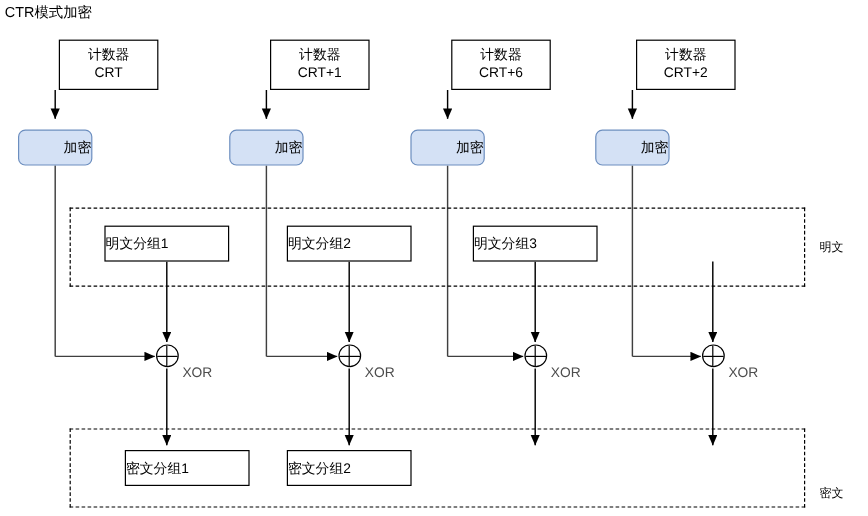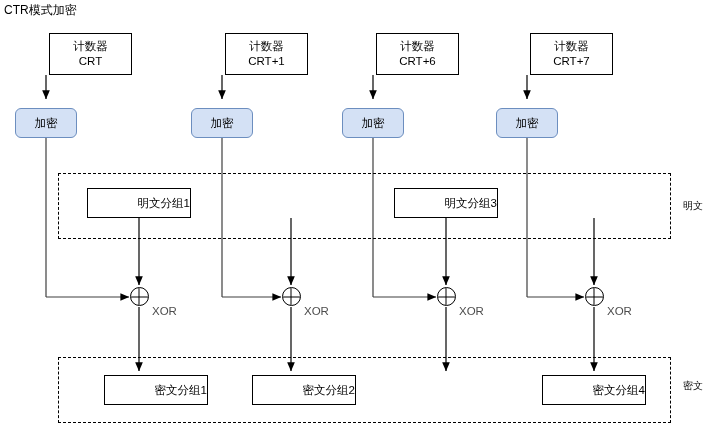--- a/index.html
+++ b/index.html
@@ -46,34 +46,34 @@
   .enc-box {
     position: absolute;
     width: 62px;
     height: 30px;
     border: 1.3px solid #6c8ebf;
     background: #d4e1f5;
     border-radius: 6px;
     box-sizing: border-box;
     display: flex;
     align-items: center;
-    justify-content: center;
+    justify-content: flex-end;
     font-size: 11.5px;
     color: #000000;
   }
   .plain-box, .cipher-box {
     position: absolute;
     width: 104px;
     height: 30px;
     border: 1.2px solid #000000;
     background: #ffffff;
     box-sizing: border-box;
     display: flex;
     align-items: center;
-    justify-content: flex-end;
+    justify-content: flex-start;
     font-size: 11.5px;
     color: #000000;
   }
   .dashed-group {
     position: absolute;
     border: 1.3px dashed #000000;
     background: transparent;
     box-sizing: border-box;
   }
   .group-label {
@@ -181,21 +181,21 @@
   <div class="counter-box" style="left:181px; top:33px;">
     <span>计数器</span>
     <span>CRT+1</span>
   </div>
   <div class="counter-box" style="left:332px; top:33px;">
     <span>计数器</span>
     <span>CRT+6</span>
   </div>
   <div class="counter-box" style="left:486px; top:33px;">
     <span>计数器</span>
-    <span>CRT+7</span>
+    <span>CRT+2</span>
   </div>
 
   <div class="enc-box" style="left:15px; top:108px;">
     <span>加密</span>
   </div>
   <div class="enc-box" style="left:191px; top:108px;">
     <span>加密</span>
   </div>
   <div class="enc-box" style="left:342px; top:108px;">
     <span>加密</span>
@@ -203,42 +203,42 @@
   <div class="enc-box" style="left:496px; top:108px;">
     <span>加密</span>
   </div>
 
   <div class="dashed-group" style="left:58px; top:173px; width:613px; height:66px;"></div>
   <div class="group-label" style="left:683px; top:199px;">明文</div>
 
   <div class="plain-box" style="left:87px; top:188px;">
     <span>明文分组1</span>
   </div>
+  <div class="plain-box" style="left:239px; top:188px;">
+    <span>明文分组2</span>
+  </div>
   <div class="plain-box" style="left:394px; top:188px;">
     <span>明文分组3</span>
   </div>
 
   <div class="xor-circle" style="left:129.5px; top:287px;"></div>
   <div class="xor-label" style="left:152px; top:305px;">XOR</div>
 
   <div class="xor-circle" style="left:281.5px; top:287px;"></div>
   <div class="xor-label" style="left:304px; top:305px;">XOR</div>
 
   <div class="xor-circle" style="left:436.5px; top:287px;"></div>
   <div class="xor-label" style="left:459px; top:305px;">XOR</div>
 
   <div class="xor-circle" style="left:584.5px; top:287px;"></div>
   <div class="xor-label" style="left:607px; top:305px;">XOR</div>
 
   <div class="dashed-group" style="left:58px; top:357px; width:613px; height:66px;"></div>
-  <div class="group-label" style="left:683px; top:379px;">密文</div>
+  <div class="group-label" style="left:683px; top:404px;">密文</div>
 
   <div class="cipher-box" style="left:87px; top:375px;margin-left:17px;">
     <span>密文分组1</span>
   </div>
-  <div class="cipher-box" style="left:252px; top:375px;">
+  <div class="cipher-box" style="left:239px; top:375px;">
     <span>密文分组2</span>
   </div>
-  <div class="cipher-box" style="left:542px; top:375px;">
-    <span>密文分组4</span>
-  </div>
 
 </div>
 
 </body></html>

